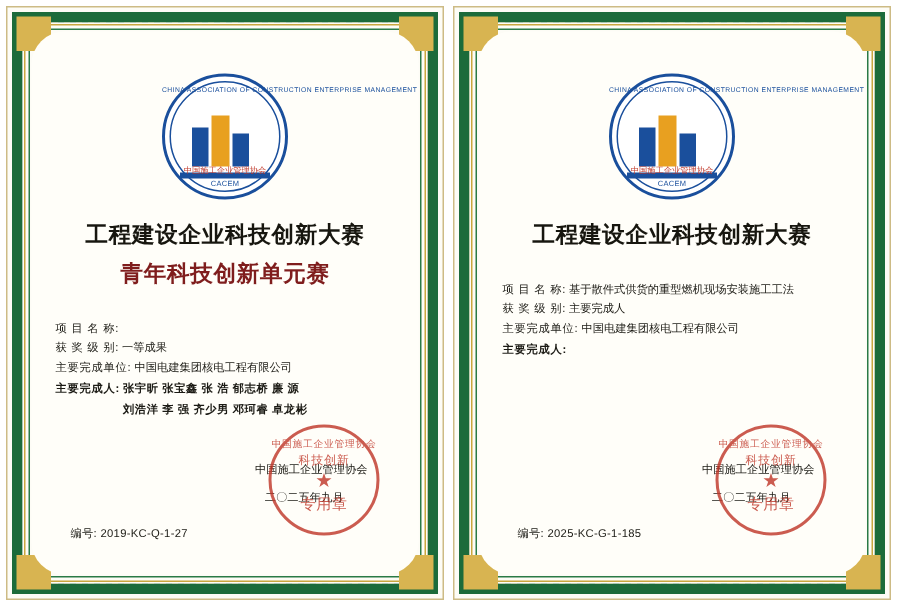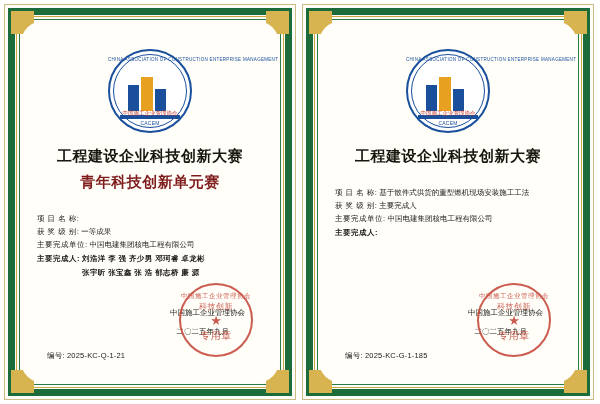--- a/index.html
+++ b/index.html
@@ -284,38 +284,38 @@
           <span class="lbl">获 奖 级 别:</span>
           <span class="val">一等成果</span>
         </div>
         <div class="row">
           <span class="lbl">主要完成单位:</span>
           <span class="val">中国电建集团核电工程有限公司</span>
         </div>
         <div class="row names">
           <span class="lbl">主要完成人:</span>
           <span class="val">
+            <span class="nline indent">张宇昕  张宝鑫  张  浩  郁志桥  廉  源</span>
             <span class="nline">刘浩洋  李  强  齐少男  邓珂睿  卓龙彬</span>
-            <span class="nline indent">张宇昕  张宝鑫  张  浩  郁志桥  廉  源</span>
           </span>
         </div>
       </div>
 
       <div class="footer">
         <div class="org-line">中国施工企业管理协会</div>
         <div class="date-line">二〇二五年九月</div>
         <div class="seal">
           <div class="s-top">中国施工企业管理协会</div>
           <div class="star">★</div>
           <div class="s-mid">科技创新</div>
           <div class="s-bot">专用章</div>
         </div>
         <div class="code">
           <span>编号:</span>
-          <span>2025-KC-Q-1-21</span>
+          <span>2019-KC-Q-1-27</span>
         </div>
       </div>
 
     </div>
   </div>
 
   <div class="cert">
     <div class="border-outer"></div>
     <div class="border-inner-mask"></div>
     <div class="border-line-gold"></div>

